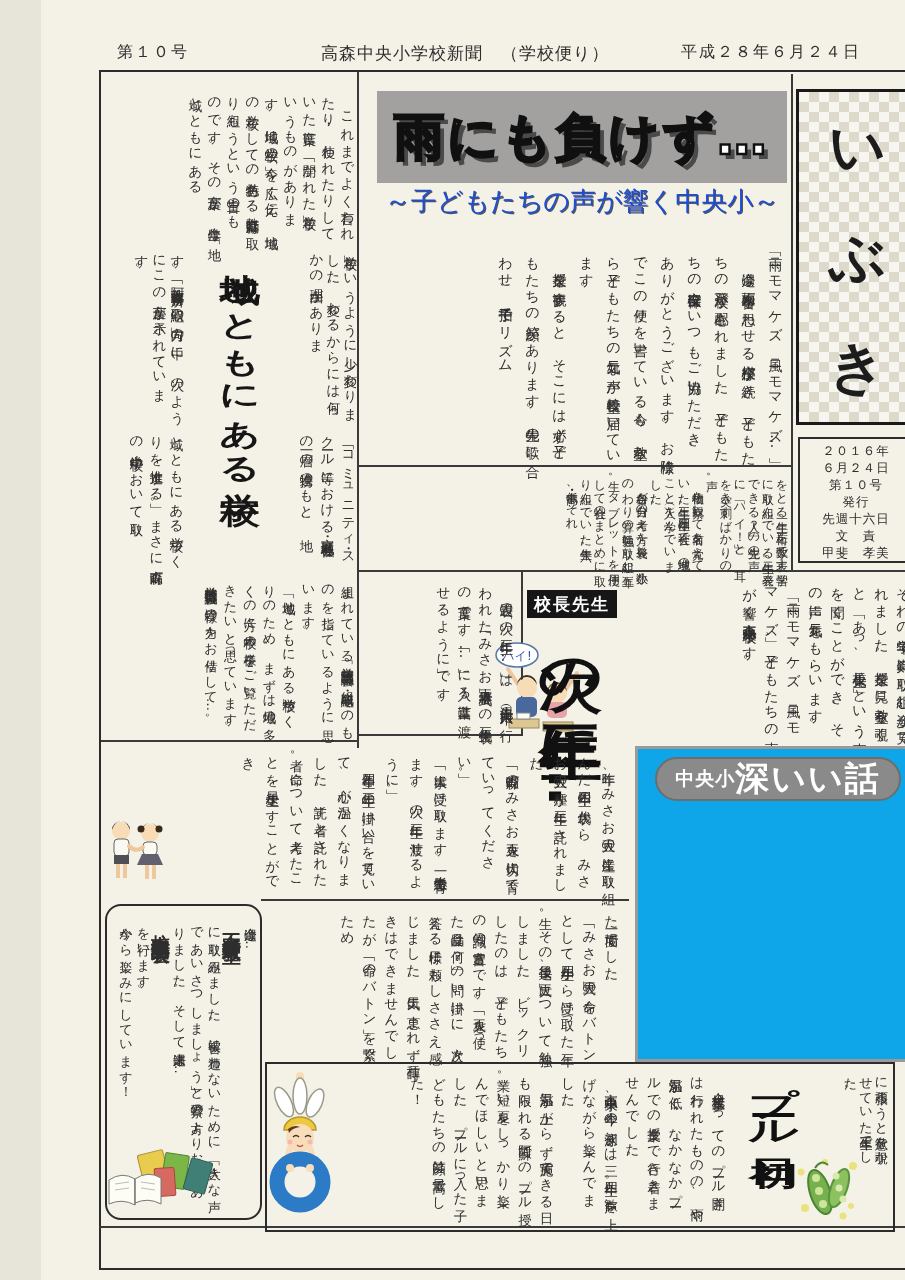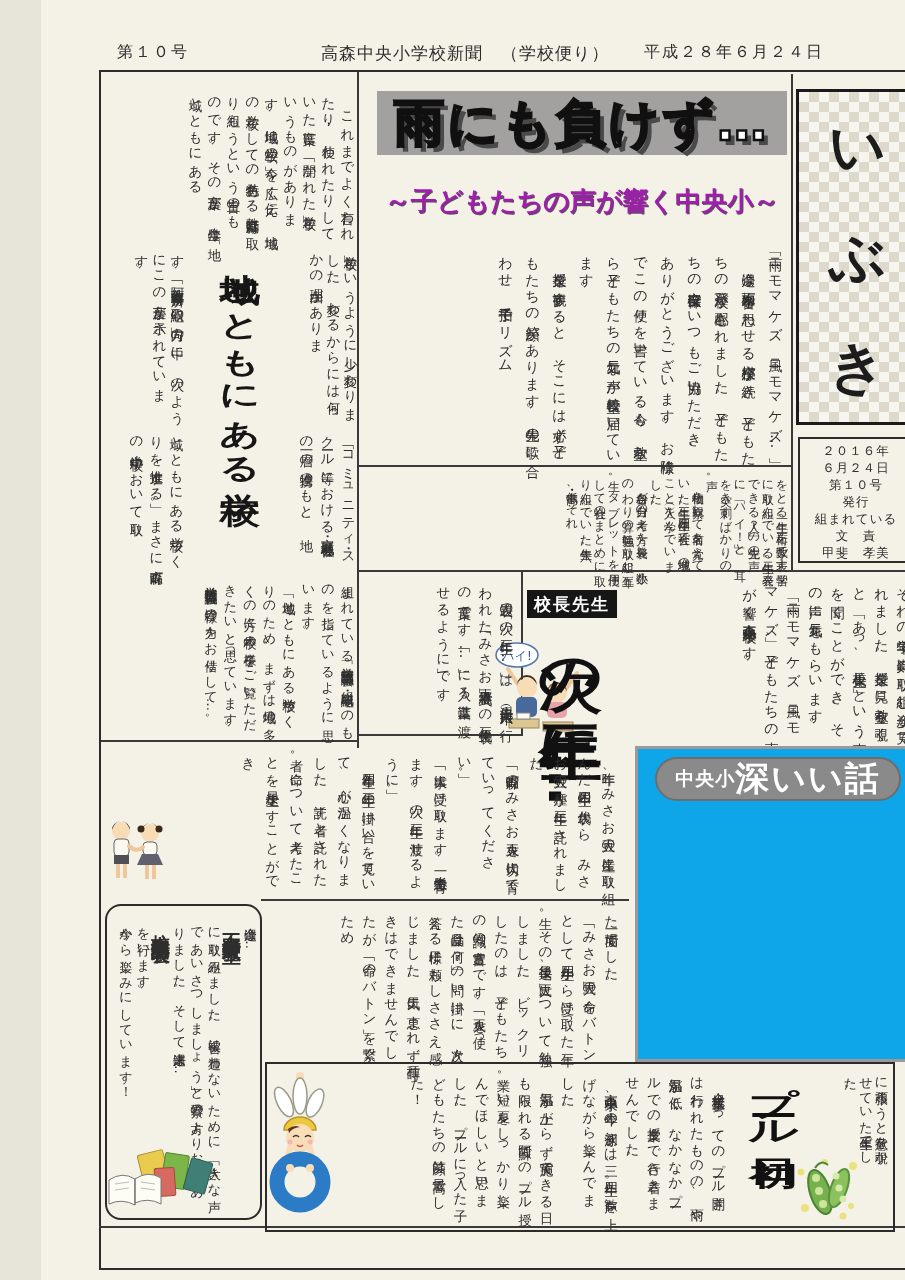--- a/index.html
+++ b/index.html
@@ -7,30 +7,30 @@
         font-family:"DejaVu Sans",sans-serif;color:#2e2e2e;overflow:hidden;margin-left:41px;}
   .abs{position:absolute;}
   .v{writing-mode:vertical-rl;text-orientation:mixed;white-space:pre-line;
      letter-spacing:1px;text-align:start;}
   .hline{position:absolute;height:2px;background:#3a3a3a;}
   .vline{position:absolute;width:2px;background:#3a3a3a;}
 
   
   #header-issue{left:76px;top:42px;font-size:16px;letter-spacing:2px;}
   #header-title{left:280px;top:42px;font-size:17px;letter-spacing:1px;}
-  #header-date{left:603px;top:42px;font-size:16px;letter-spacing:2px;}
+  #header-date{left:640px;top:42px;font-size:16px;letter-spacing:2px;}
   #frame{left:58px;top:70px;width:814px;height:1196px;border:2px solid #2c2c2c;}
 
   
-  #banner{left:336px;top:91px;width:410px;height:64px;background:#a3a0a0;
+  #banner{left:336px;top:91px;width:410px;height:92px;background:#a3a0a0;
           display:flex;align-items:center;justify-content:center;}
   #banner .t{font-size:50px;font-weight:900;color:#fff;letter-spacing:3px;
           -webkit-text-stroke:2.5px #101010;text-shadow:5px 5px 0 #4a4a4a;}
   #subtitle{left:336px;top:184px;width:410px;text-align:center;font-size:26px;
-          font-weight:700;letter-spacing:0px;color:#a21caf;
+          font-weight:400;letter-spacing:0px;color:#1d4ed8;
           text-shadow:1px 1px 0 #555;}
 
   
   #masthead-box{left:755px;top:89px;width:117px;height:330px;border:3px solid #1a1a1a;
       background-color:#f7f5ef;
       background-image:repeating-conic-gradient(#ddd9cb 0% 25%, #f7f5ef 0% 50%);
       background-size:20px 20px;
       display:flex;flex-direction:column;align-items:center;justify-content:space-around;}
   #masthead-box span{font-size:56px;font-weight:800;color:#1c1c1c;line-height:1;}
   #pub-box{left:757px;top:437px;width:112px;height:114px;border:2px solid #2c2c2c;
@@ -119,21 +119,21 @@
   <div class="abs" id="masthead-box">
     <span>い</span>
     <span>ぶ</span>
     <span>き</span>
   </div>
   <div class="abs" id="pub-box">
     <div>２０１６年</div>
     <div>６月２４日</div>
     <div>第１０号</div>
     <div>発行</div>
-    <div>組まれている</div>
+    <div>先週十六日</div>
     <div>文　責</div>
     <div>甲斐　孝美</div>
   </div>
 
   <div class="abs v" id="l1">　これまでよく言われたり，使われたりしていた言葉に、「開かれた学校」というものがあります。地域に学校の「今」を広く伝え、地域の学校としての特色ある教育活動に取り組もうという主旨のものです。その言葉が、今年は「地域とともにある</div>
   <div class="abs v" id="l2r">学校」というように少し変わりました。変わるからには何らかの理由がありま</div>
   <div class="abs" id="hl-chiiki-wrap">
     <div class="v" id="hl-chiiki">地域とともにある学校</div>
   </div>
   <div class="abs v" id="l2l">す。「阿蘇教育事務所　取組の方向」の中に、次のようにこの言葉が示されています。</div>

